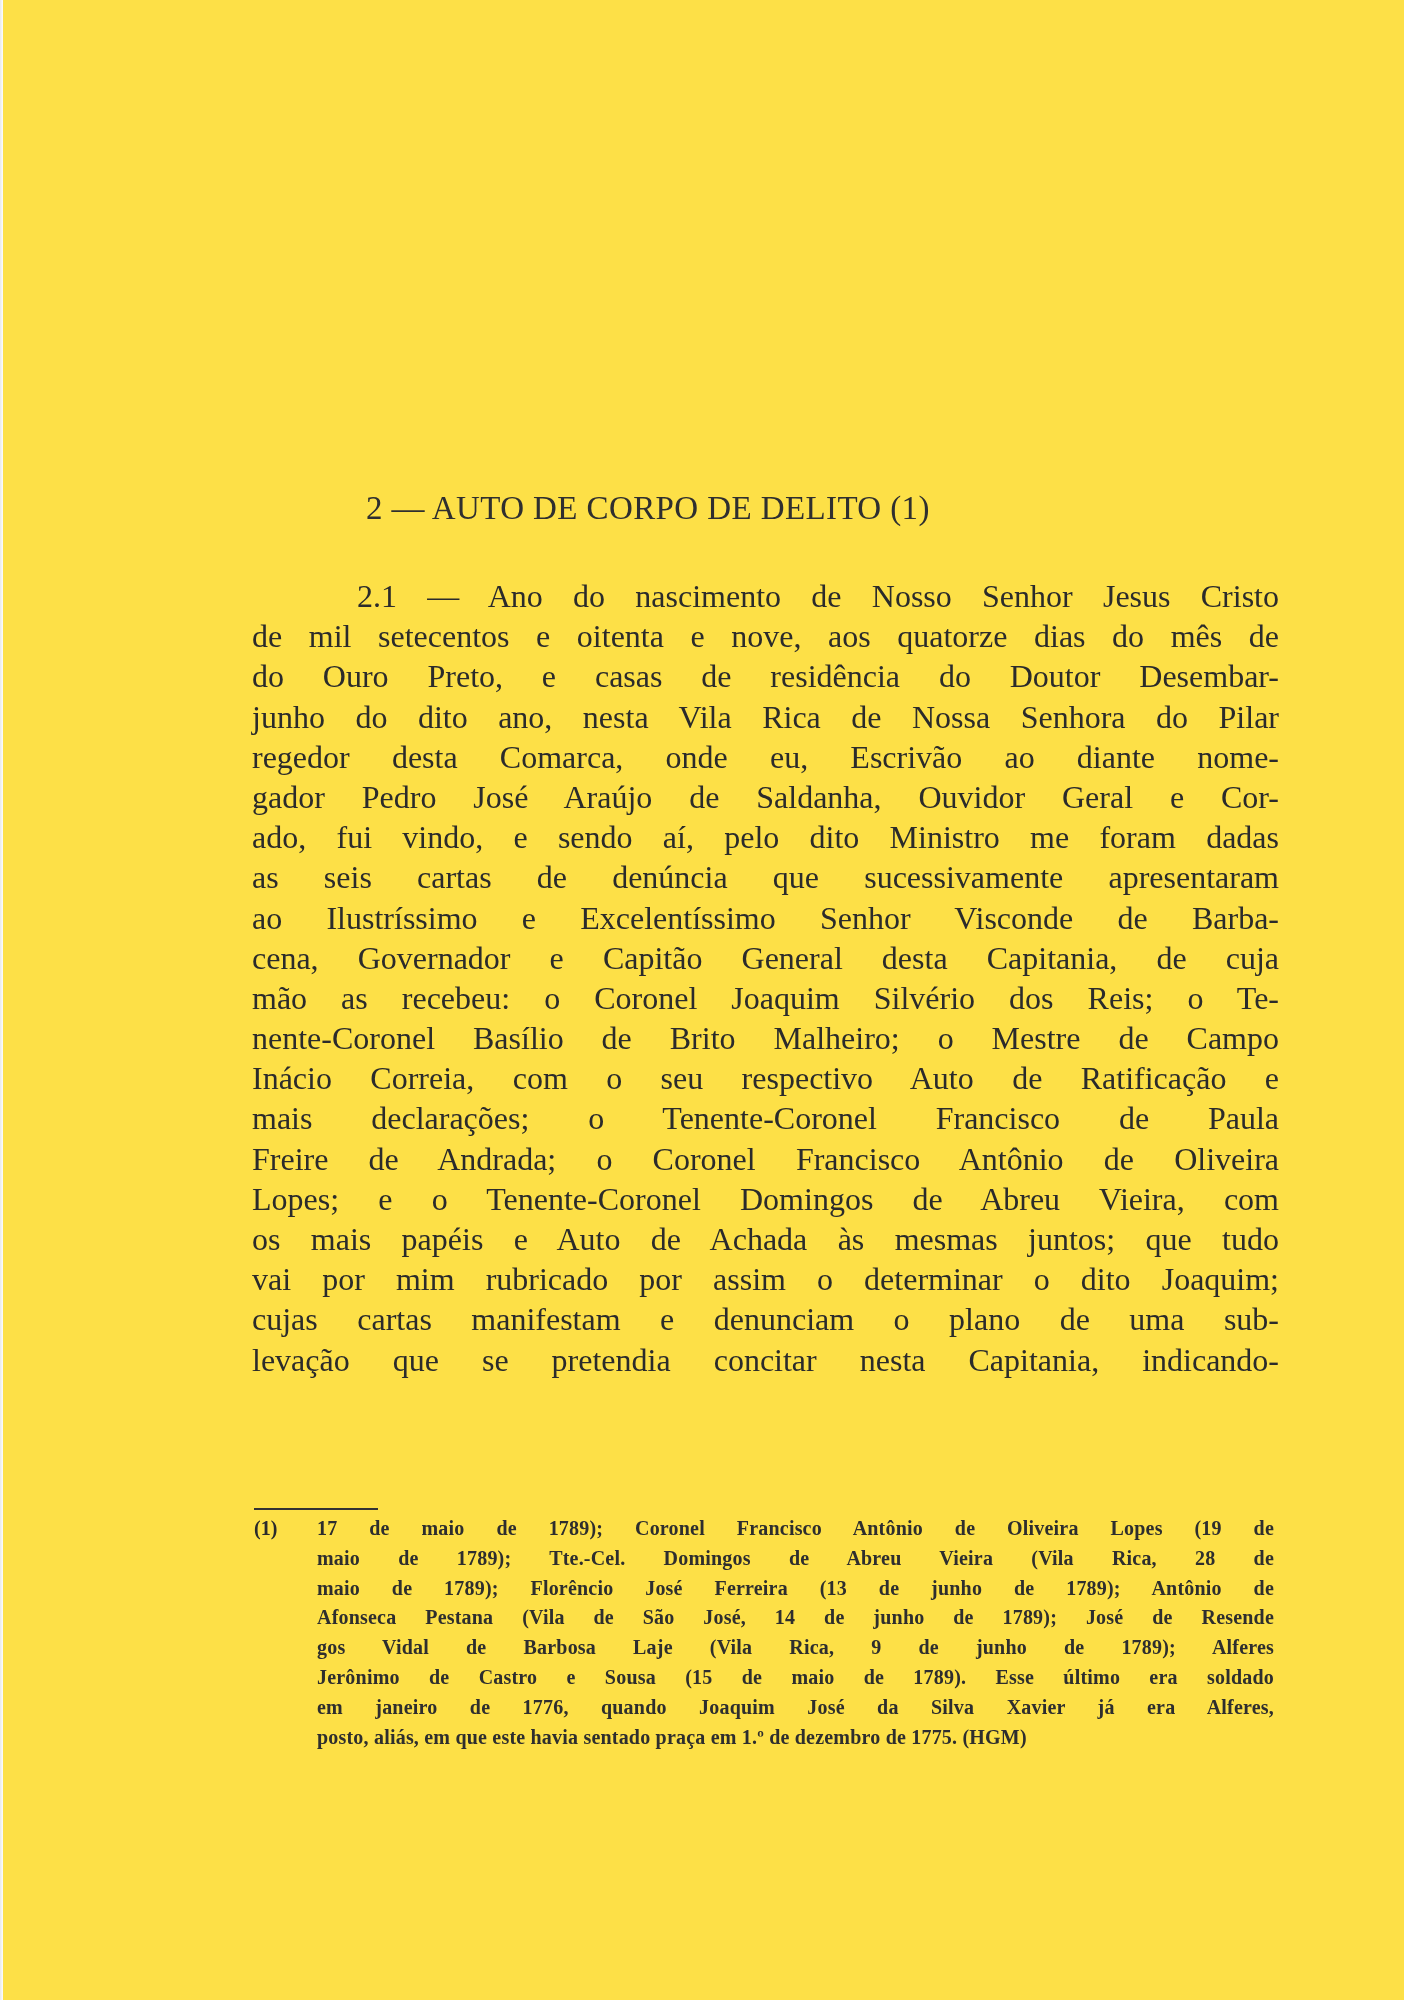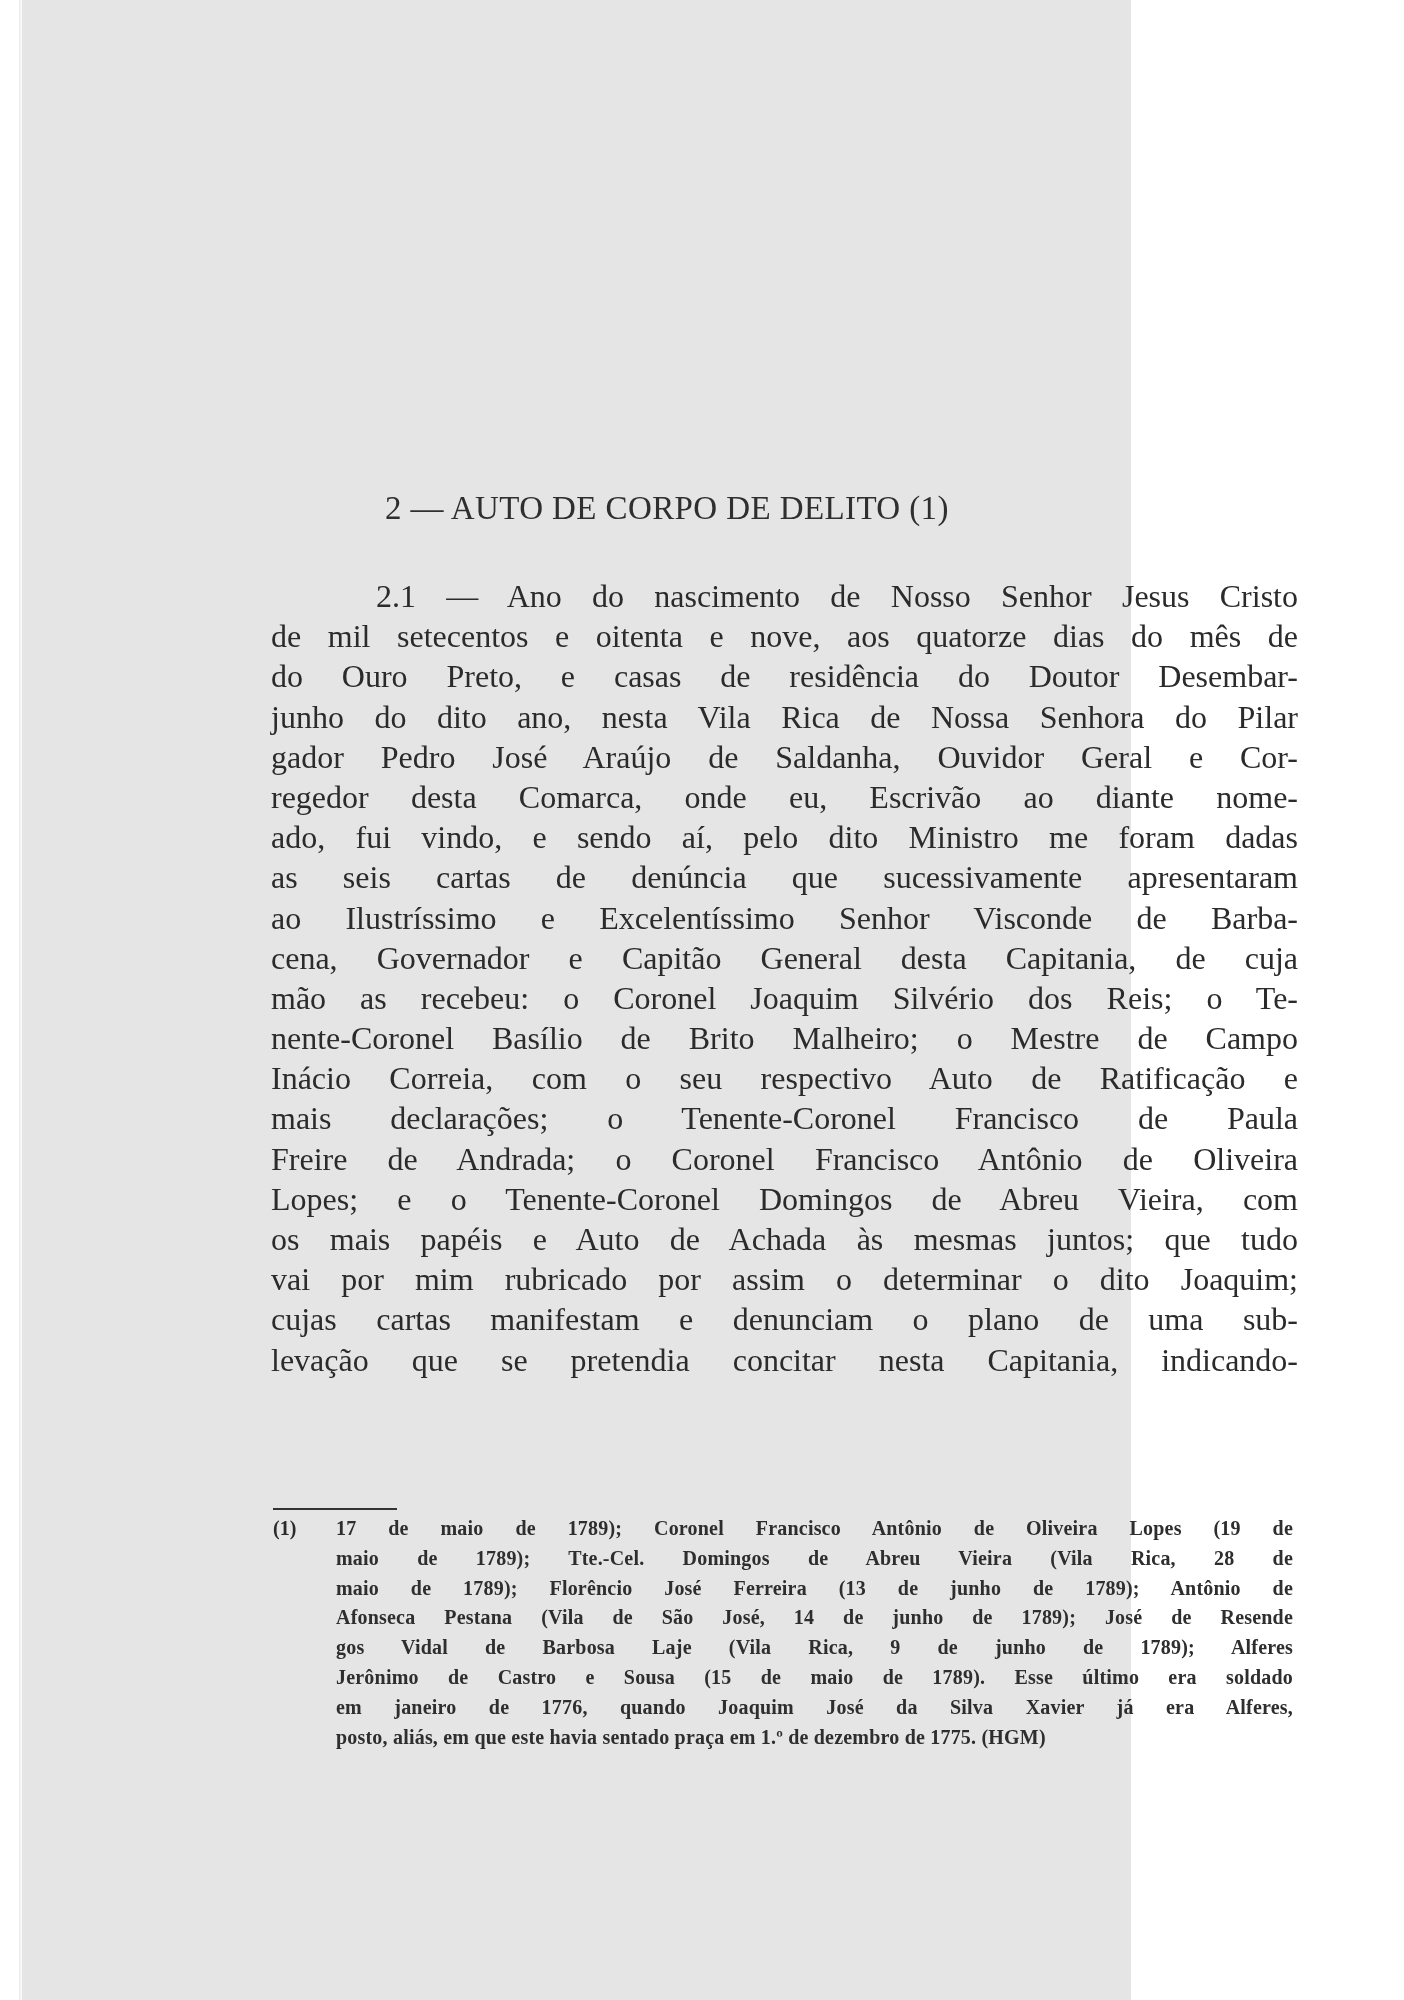--- a/index.html
+++ b/index.html
@@ -12,24 +12,23 @@
       height: 2000px;
       position: relative;
       overflow: hidden;
       font-family: "Liberation Serif", "DejaVu Serif", serif;
       color: #2e2e2e;
     }
     .page {
       position: absolute;
       left: 0;
       top: 0;
-      width: 1112px;
+      width: 1404px;
       height: 2000px;
-      background: #e5e5e5;
-      margin-left: 19px;
+      background: #fde047;
     }
     .binding-edge {
       position: absolute;
       left: 0;
       top: 0;
       width: 3px;
       height: 2000px;
       background: linear-gradient(to right, #e9e9e9, #fdfdfd);
     }
     .heading {
@@ -114,22 +113,22 @@
 <div class="page">
   <div class="binding-edge"></div>
 
   <h1 class="heading">2 — AUTO DE CORPO DE DELITO (1)</h1>
 
   <div class="body-text">
     <span class="line first">2.1 — Ano do nascimento de Nosso Senhor Jesus Cristo</span>
     <span class="line">de mil setecentos e oitenta e nove, aos quatorze dias do mês de</span>
     <span class="line">do Ouro Preto, e casas de residência do Doutor Desembar-</span>
     <span class="line">junho do dito ano, nesta Vila Rica de Nossa Senhora do Pilar</span>
+    <span class="line">regedor desta Comarca, onde eu, Escrivão ao diante nome-</span>
     <span class="line">gador Pedro José Araújo de Saldanha, Ouvidor Geral e Cor-</span>
-    <span class="line">regedor desta Comarca, onde eu, Escrivão ao diante nome-</span>
     <span class="line">ado, fui vindo, e sendo aí, pelo dito Ministro me foram dadas</span>
     <span class="line">as seis cartas de denúncia que sucessivamente apresentaram</span>
     <span class="line">ao Ilustríssimo e Excelentíssimo Senhor Visconde de Barba-</span>
     <span class="line">cena, Governador e Capitão General desta Capitania, de cuja</span>
     <span class="line">mão as recebeu: o Coronel Joaquim Silvério dos Reis; o Te-</span>
     <span class="line">nente-Coronel Basílio de Brito Malheiro; o Mestre de Campo</span>
     <span class="line">Inácio Correia, com o seu respectivo Auto de Ratificação e</span>
     <span class="line">mais declarações; o Tenente-Coronel Francisco de Paula</span>
     <span class="line">Freire de Andrada; o Coronel Francisco Antônio de Oliveira</span>
     <span class="line">Lopes; e o Tenente-Coronel Domingos de Abreu Vieira, com</span>

